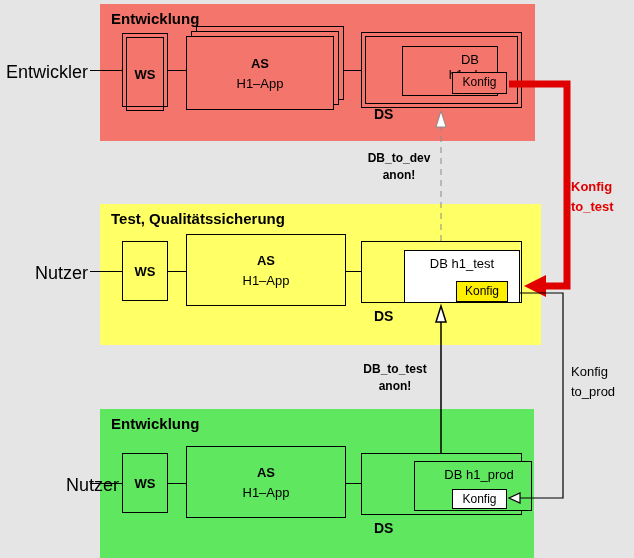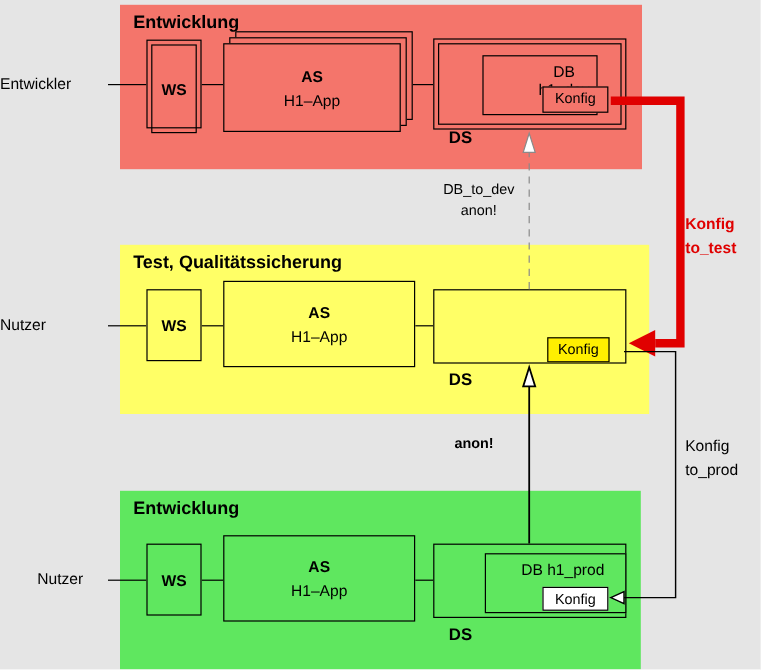--- a/index.html
+++ b/index.html
@@ -3,36 +3,36 @@
 <meta charset="utf-8">
 <style>
   html,body{margin:0;padding:0;background:#fff;}
   .canvas{position:relative;width:634px;height:558px;background:#e5e5e5;
           font-family:"Liberation Sans",sans-serif;color:#000;overflow:hidden;}
   .band{position:absolute;}
   .band-dev{left:100px;top:4px;width:435px;height:137px;background:#f4756b;}
   .band-test{left:100px;top:204px;width:441px;height:141px;background:#ffff66;}
   .band-prod{left:100px;top:409px;width:434px;height:149px;background:#5fe75f;}
   .band-title{font-weight:bold;font-size:15px;padding:6px 0 0 11px;}
-  .actor{position:absolute;left:0;width:88px;text-align:left;font-size:13px;}
+  .actor{position:absolute;left:0;width:88px;text-align:right;font-size:18px;}
   .hline{position:absolute;border-top:1px solid #000;height:0;}
   .box{position:absolute;border:1px solid #000;box-sizing:border-box;}
   .flexc{display:flex;flex-direction:column;align-items:center;justify-content:center;height:100%;gap:5px;}
   .b{font-weight:bold;font-size:13px;}
   .inner{position:absolute;left:3px;top:3px;right:3px;bottom:3px;border:1px solid #000;}
   .bg-dev{background:#f4756b;}
   .bg-test{background:#ffff66;}
   .bg-prod{background:#5fe75f;}
   .bg-white{background:#ffffff;}
   .bg-hl{background:#ffef00;}
   .dslabel{position:absolute;font-weight:bold;font-size:14px;margin-top:44px;}
   .dbbox{text-align:center;font-size:13px;padding-top:5px;}
   .konfig{text-align:center;font-size:12px;line-height:19px;}
   .lbl{position:absolute;font-size:12px;text-align:center;line-height:17px;}
-  .lbl span{display:block;}
+  .lbl span{display:block;font-weight:bold;}
   .side-lbl{position:absolute;font-size:13px;line-height:20px;text-align:left;}
   .red{color:#e00000;font-weight:bold;}
   svg.arrows{position:absolute;left:0;top:0;pointer-events:none;}
 </style>
 </head>
 <body>
 
 <div class="canvas">
 
   <div class="band band-dev">
@@ -93,40 +93,43 @@
 
   <div class="box bg-test" style="left:186px;top:234px;width:160px;height:72px;">
     <div class="flexc">
       <span class="b">AS</span>
       <span style="font-size:13px;">H1–App</span>
     </div>
   </div>
 
   <div class="box bg-test" style="left:361px;top:241px;width:161px;height:62px;"></div>
   <div class="dslabel" style="left:374px;top:264px;">DS</div>
+  <div class="box bg-white dbbox" style="left:404px;top:250px;width:116px;height:53px;">
+    <span>DB h1_test</span>
+  </div>
   <div class="box bg-hl konfig" style="left:456px;top:281px;width:52px;height:21px;">
     <span>Konfig</span>
   </div>
 
   <div class="box bg-prod" style="left:122px;top:453px;width:46px;height:60px;">
     <div class="flexc">
         <span class="b">WS</span>
       </div>
   </div>
 
   <div class="box bg-prod" style="left:186px;top:446px;width:160px;height:72px;">
     <div class="flexc">
       <span class="b">AS</span>
       <span style="font-size:13px;">H1–App</span>
     </div>
   </div>
 
   <div class="box bg-prod" style="left:361px;top:453px;width:161px;height:62px;"></div>
   <div class="dslabel" style="left:374px;top:476px;">DS</div>
-  <div class="box bg-prod dbbox" style="left:404px;top:461px;width:118px;height:50px;padding-left:12px;">
+  <div class="box bg-prod dbbox" style="left:414px;top:461px;width:118px;height:50px;padding-left:12px;">
     <span>DB h1_prod</span>
   </div>
   <div class="box bg-white konfig" style="left:452px;top:489px;width:55px;height:20px;">
     <span>Konfig</span>
   </div>
 
   <svg class="arrows" width="634" height="558" viewBox="0 0 634 558">
 
     <g>
       <line x1="441" y1="241" x2="441" y2="127" stroke="#8a8a8a" stroke-width="1" stroke-dasharray="6 5"></line>
@@ -147,20 +150,21 @@
       <path d="M520,293 L563,293 L563,498 L519,498" fill="none" stroke="#000000" stroke-width="1.2"></path>
       <polygon points="509,498 520,493 520,503" fill="#ffffff" stroke="#000000" stroke-width="1.2"></polygon>
     </g>
   </svg>
 
   <div class="lbl" style="left:357px;top:150px;width:84px;">
     <span>DB_to_dev</span>
     <span>anon!</span>
   </div>
   <div class="lbl" style="left:353px;top:361px;width:84px;font-weight:bold;">
+    <span>DB_to_test</span>
     <span>anon!</span>
   </div>
   <div class="side-lbl red" style="left:571px;top:177px;">
     <span style="display:block;">Konfig</span>
     <span style="display:block;">to_test</span>
   </div>
   <div class="side-lbl" style="left:571px;top:362px;">
     <span style="display:block;">Konfig</span>
     <span style="display:block;">to_prod</span>
   </div>

